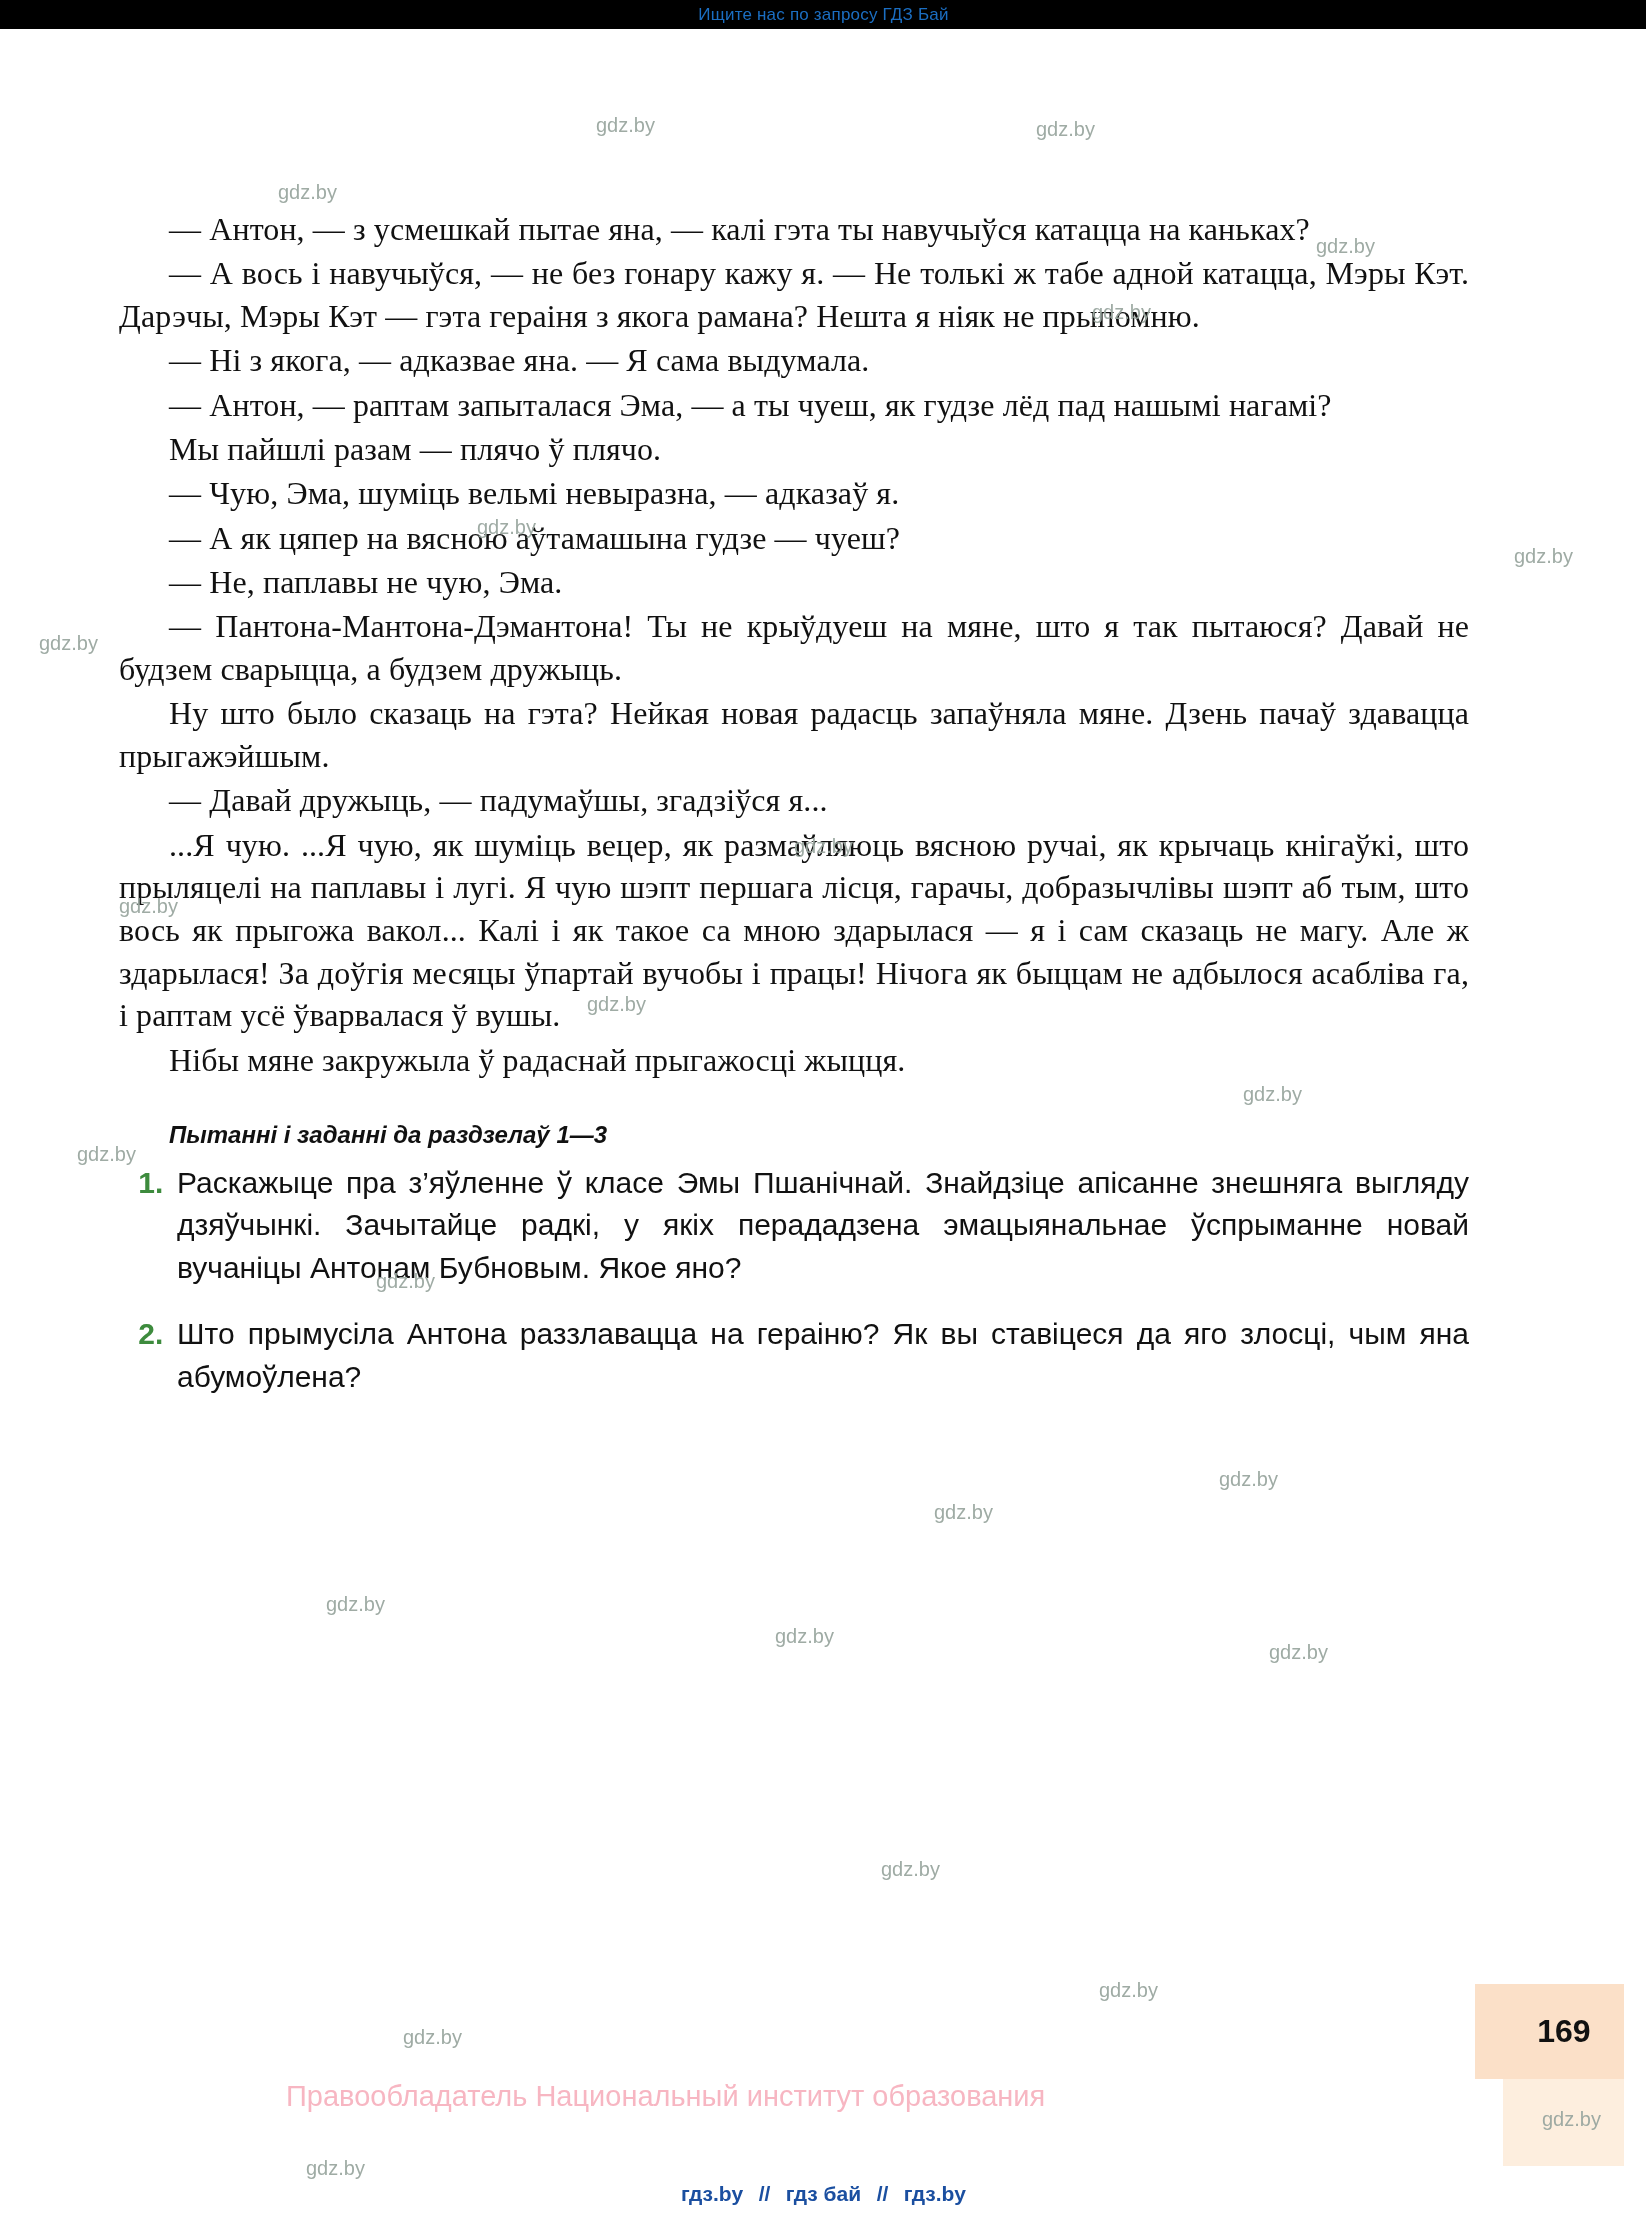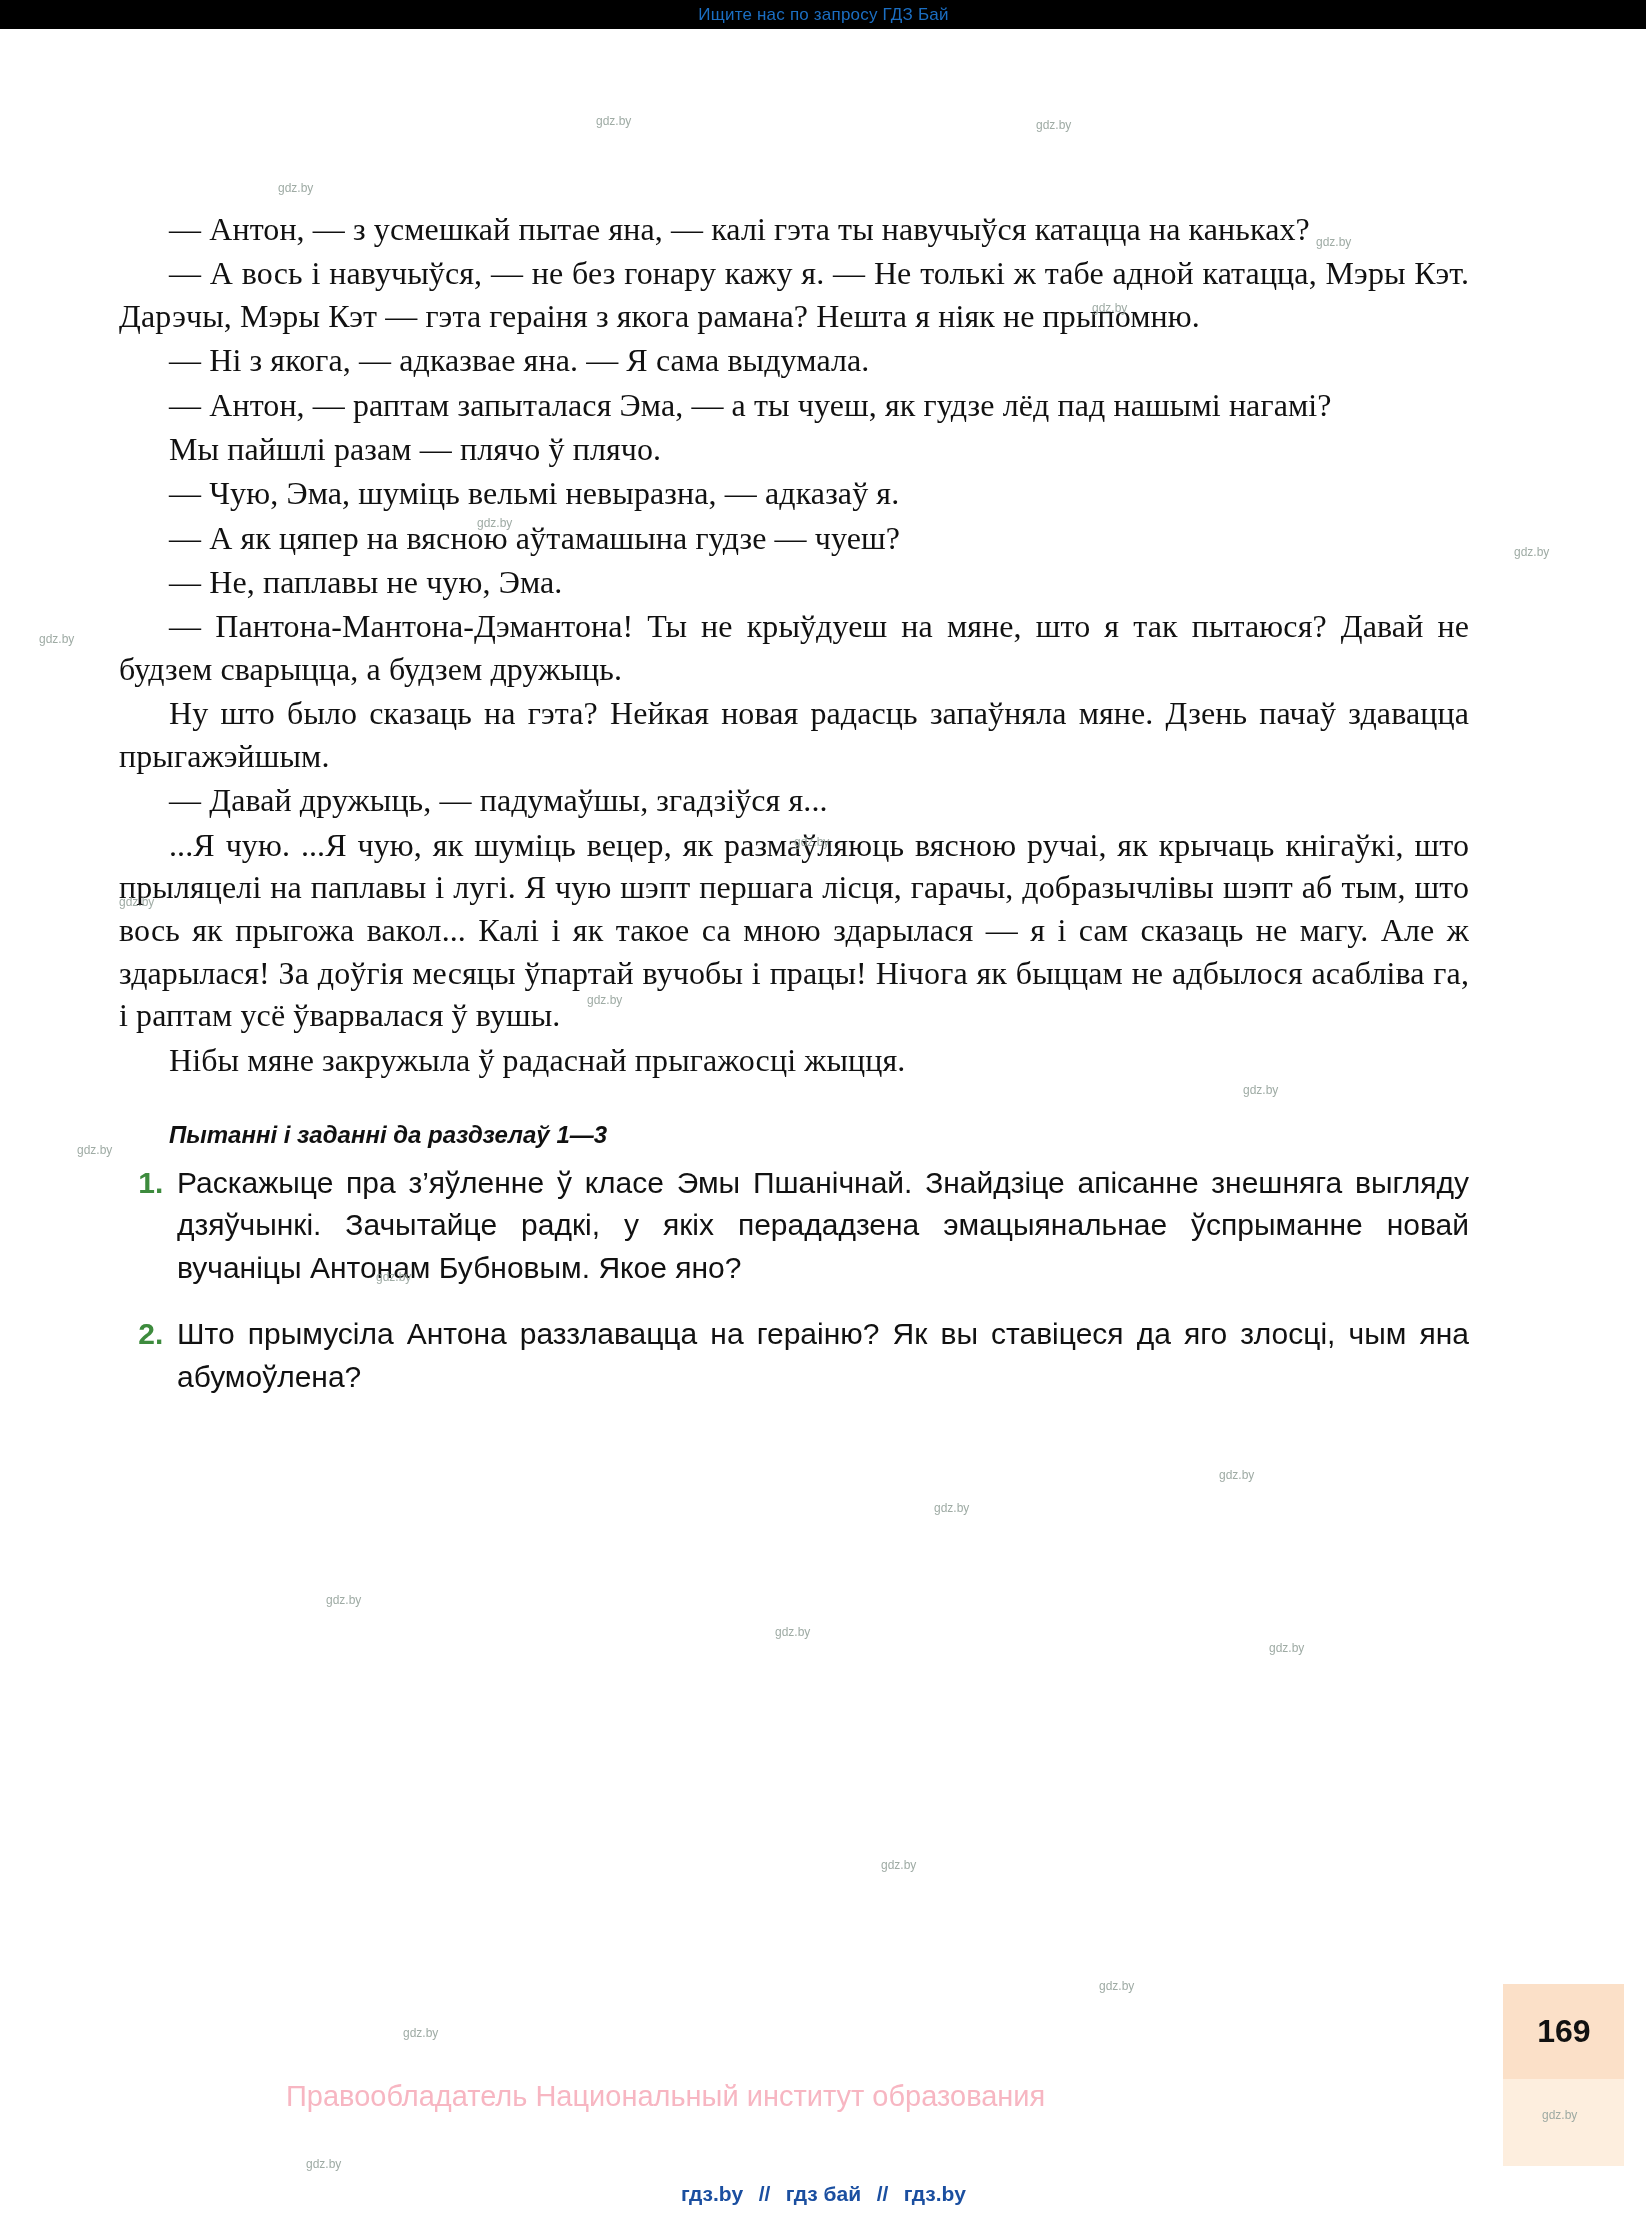--- a/index.html
+++ b/index.html
@@ -99,20 +99,21 @@
   .page-number-box {
     position: absolute;
     right: 22.6px;
     bottom: 137px;
     width: 121px;
     height: 95px;
     background: #fbe0c8;
     display: flex;
     align-items: center;
     justify-content: center;
+    padding-left: 28px;
   }
   .page-number-box .pn {
     font-family: "Liberation Sans", sans-serif;
     font-size: 32px;
     font-weight: bold;
     color: #111;
   }
   .page-number-tail {
     position: absolute;
     right: 22.6px;
@@ -146,21 +147,21 @@
     font-weight: bold;
   }
   .bottom-strip span { margin: 0 4.8px; }
   .bottom-strip .sep { color: #1b4fa0; font-weight: bold; }
 
   
   .wm {
     position: absolute;
     font-family: "Liberation Sans", sans-serif;
     color: #9aa7a0;
-    font-size: 12px;
+    font-size: 20px;
     white-space: nowrap;
     pointer-events: none;
     opacity: .95;
   }
 </style>
 </head>
 <body>
 
 <div class="top-banner">
   <span>Ищите нас по запросу ГДЗ Бай</span>

